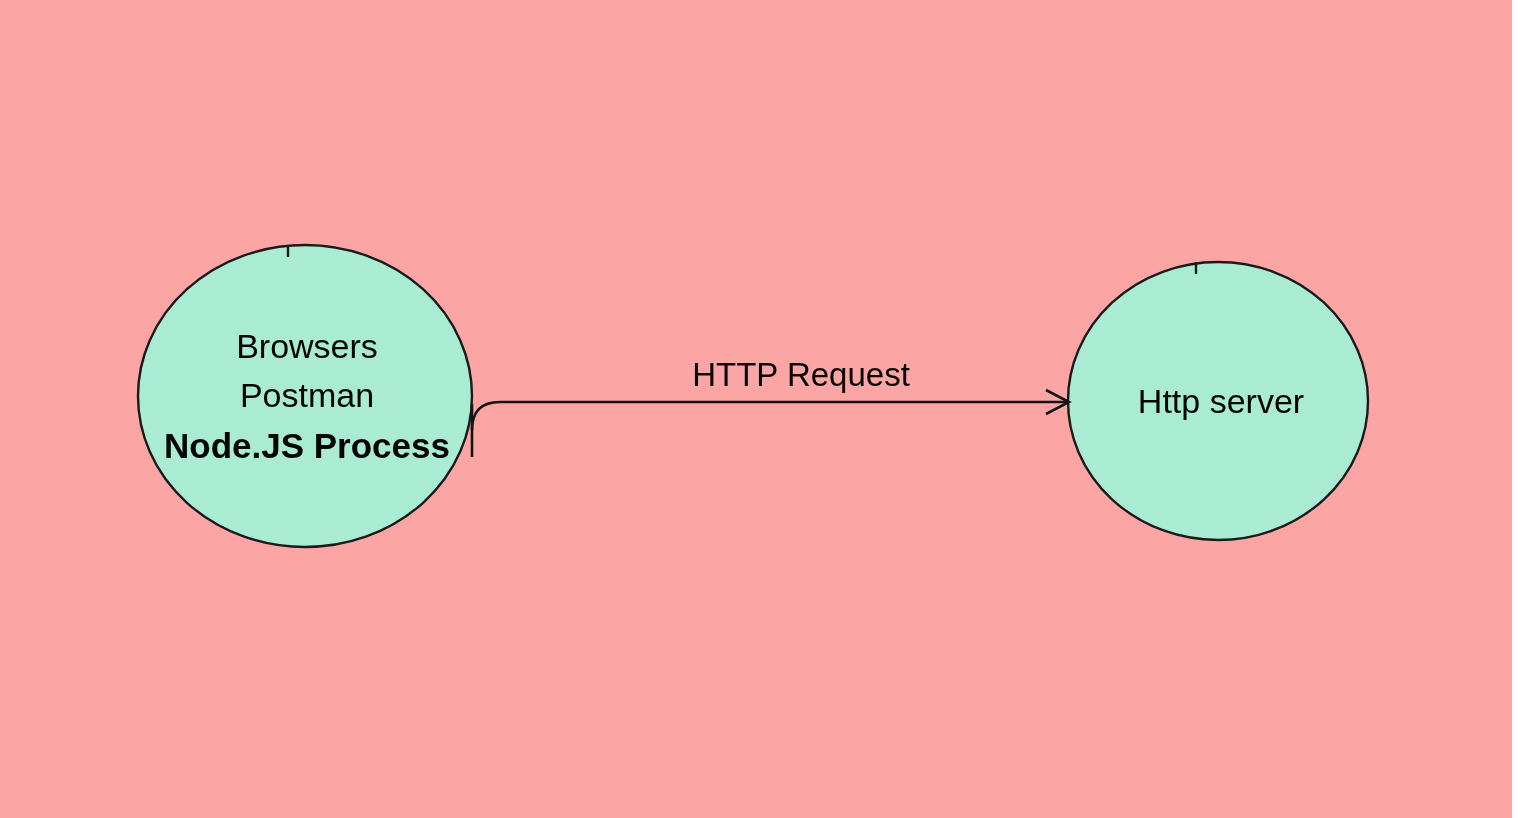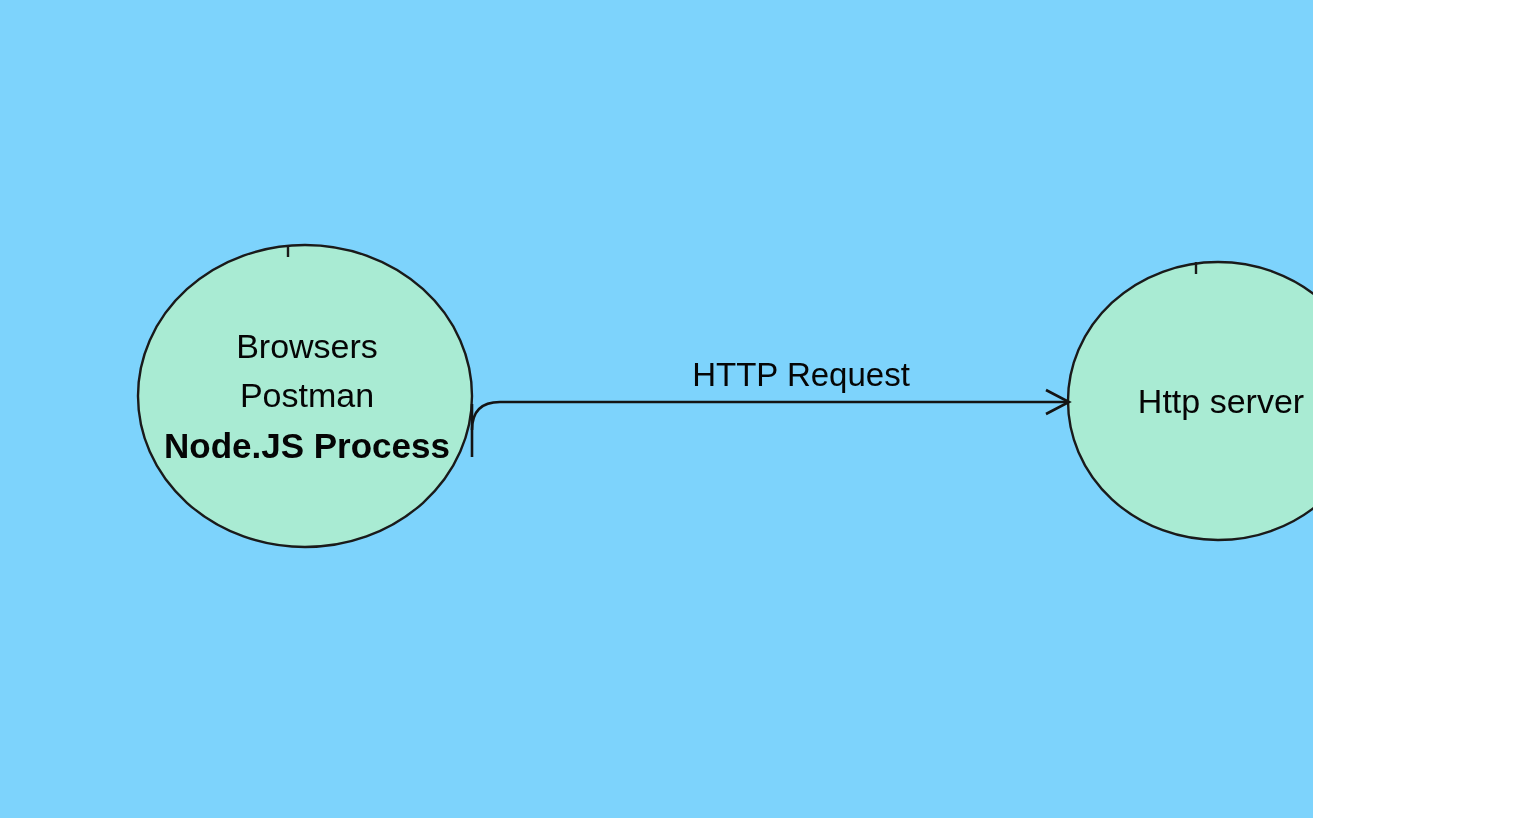--- a/index.html
+++ b/index.html
@@ -6,23 +6,23 @@
   html, body {
     margin: 0;
     padding: 0;
     background: #ffffff;
   }
   body {
     font-family: "Liberation Sans", "DejaVu Sans", sans-serif;
   }
   #canvas {
     position: relative;
-    width: 1313px;
+    width: 1512px;
     height: 818px;
-    background: #7dd3fc;
+    background: #fca5a5;
     overflow: hidden;
   }
   #diagram-svg {
     position: absolute;
     top: 0;
     left: 0;
     width: 1520px;
     height: 818px;
     display: block;
   }

